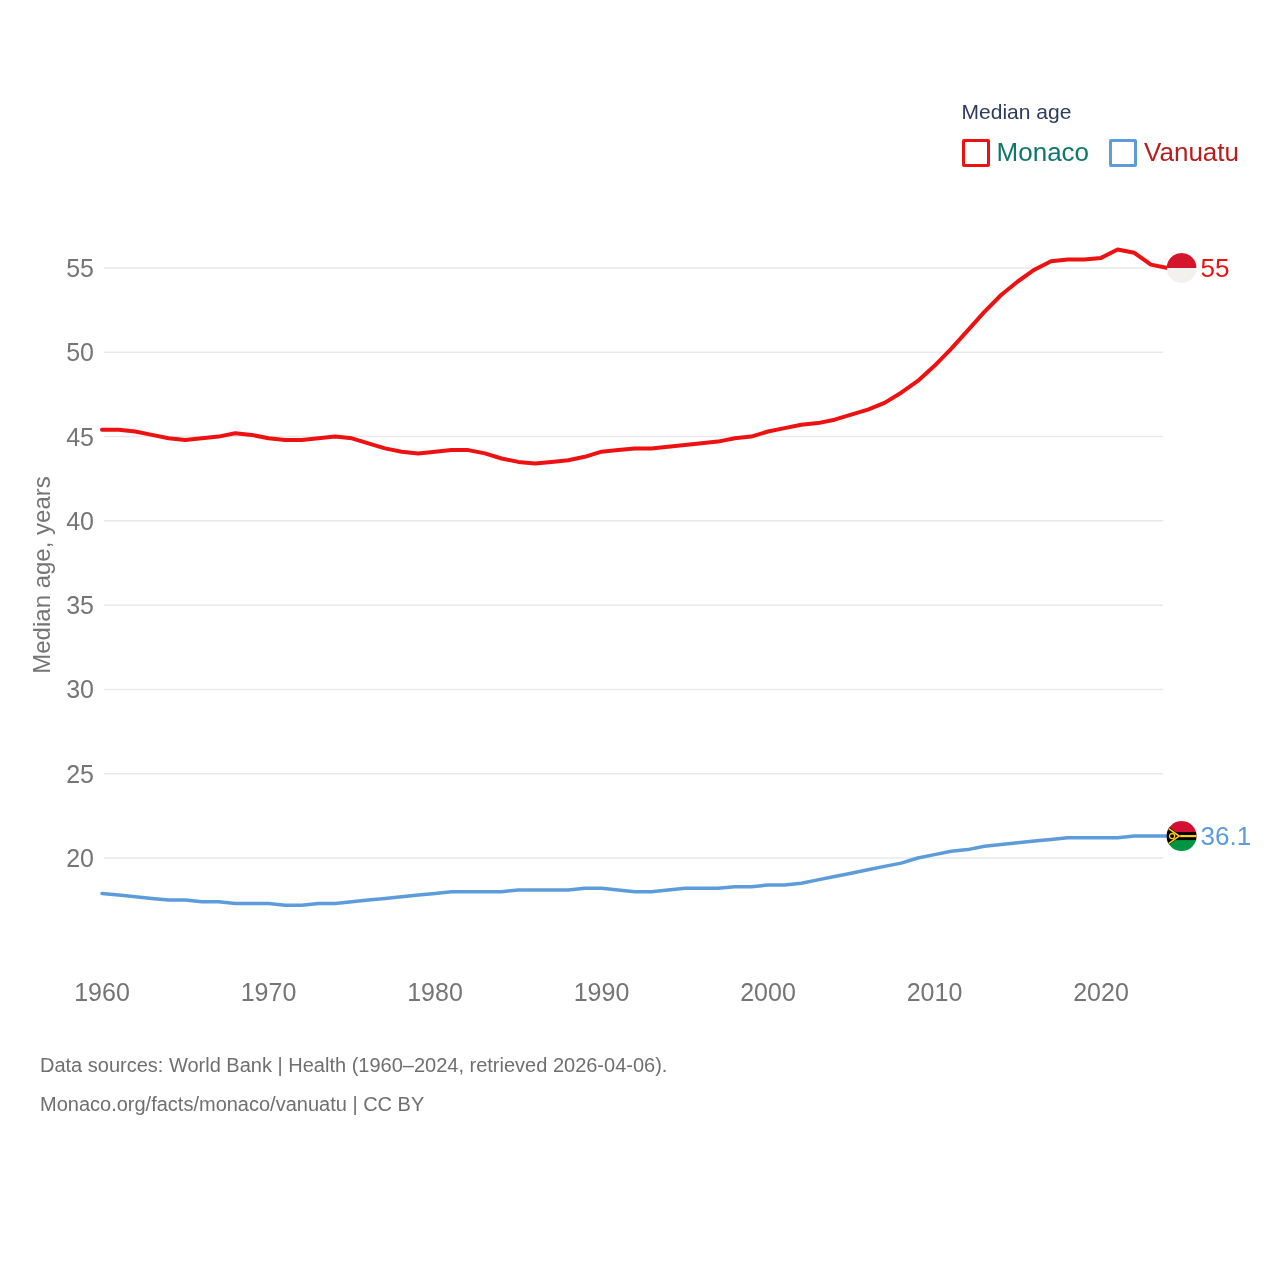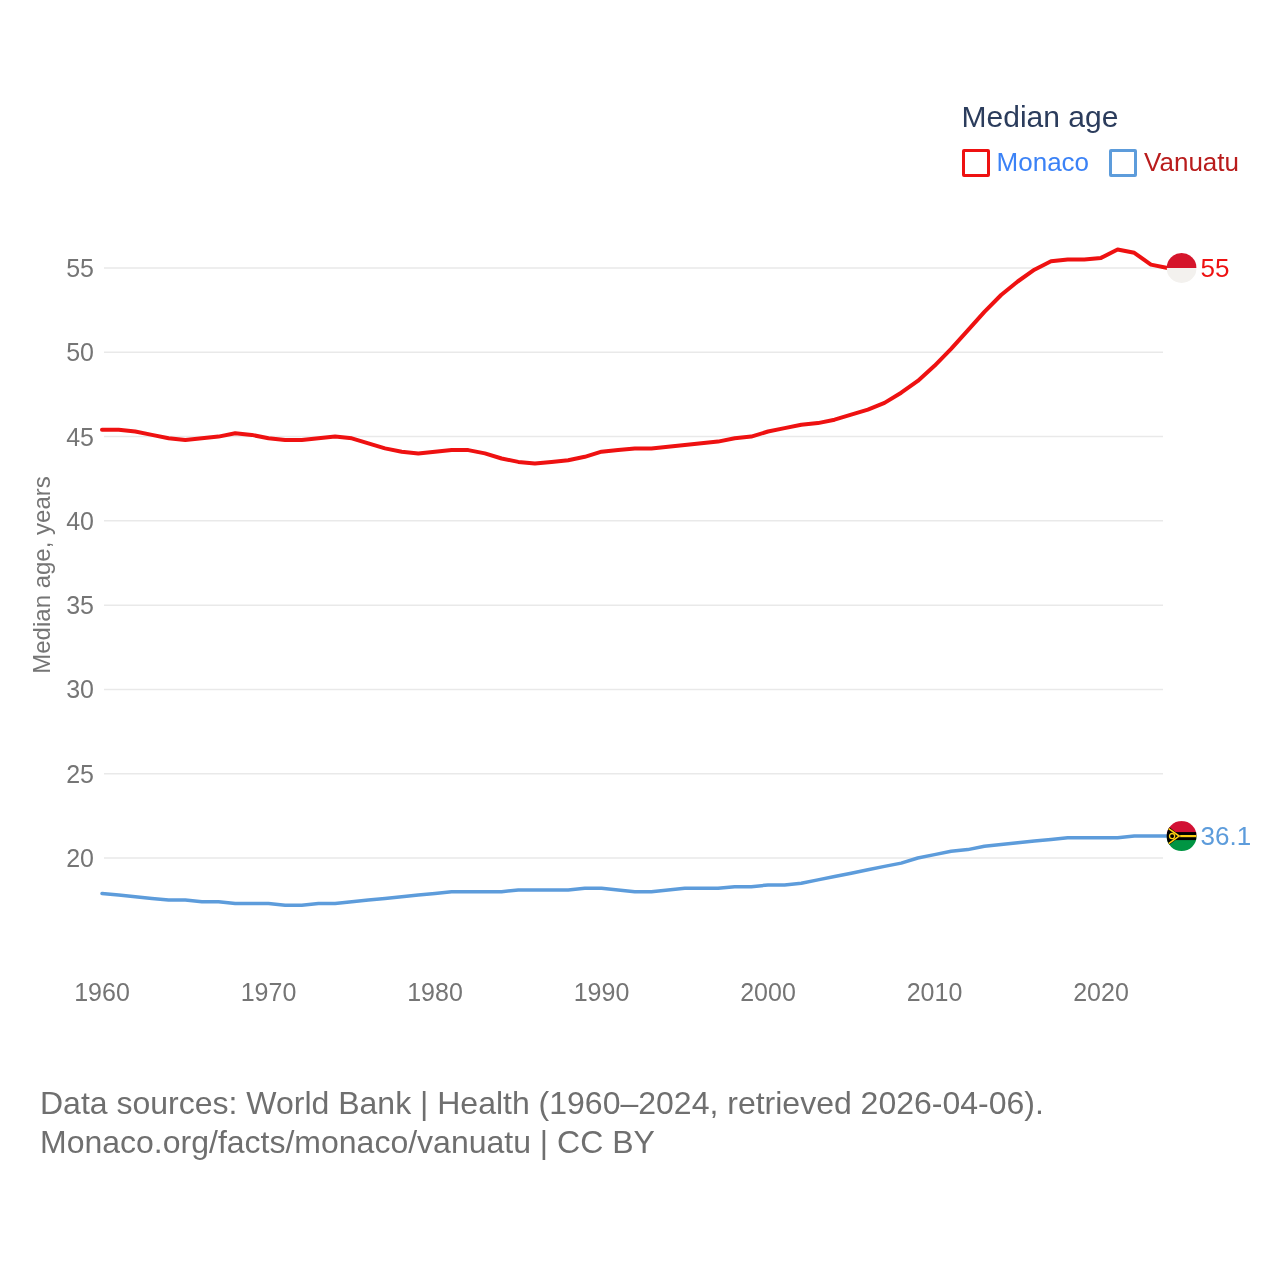--- a/index.html
+++ b/index.html
@@ -5,27 +5,27 @@
   html,body{margin:0;padding:0;width:1280px;height:1280px;background:#ffffff;overflow:hidden;
             font-family:"Liberation Sans", sans-serif;}
   #stage{position:absolute;left:0;top:0;width:1280px;height:1280px;}
   #watermark{position:absolute;left:120px;top:846px;font-size:84px;font-weight:700;
              color:#bcbcbc;letter-spacing:2px;line-height:1;}
   #chart-svg{position:absolute;left:0;top:0;}
   svg text{font-family:"Liberation Sans", sans-serif;}
   .y-title{position:absolute;left:42px;top:575px;transform:translate(-50%,-50%) rotate(-90deg);
            white-space:nowrap;font-size:24px;color:#757575;}
   .legend{position:absolute;right:41px;top:100px;color:#2b3c5c;}
-  .legend-title{font-size:30px;margin-bottom:13px;}
+  .legend-title{font-size:21px;margin-bottom:13px;}
   .legend-items{display:flex;gap:20px;align-items:center;}
   .legend-item{display:flex;align-items:center;gap:7px;font-size:26px;cursor:pointer;}
   .swatch{display:inline-block;width:22px;height:22px;border:3px solid #000;border-radius:2px;
           background:transparent;box-sizing:content-box;}
   .end-label{position:absolute;font-size:26px;line-height:32px;white-space:nowrap;}
-  .footer{position:absolute;left:40px;top:1046px;font-size:32px;color:#6f6f6f;line-height:39px;margin-top:38px;}
+  .footer{position:absolute;left:40px;top:1046px;font-size:20px;color:#6f6f6f;line-height:39px;}
 </style>
 </head>
 <body>
 
 <div id="stage">
 
 
   <svg id="chart-svg" width="1280" height="1280">
     <defs>
       <clipPath id="clip-mc">
@@ -85,21 +85,21 @@
         <circle cx="-9.5" cy="0" r="2.6" fill="none" stroke="#fdce12" stroke-width="1.3"></circle>
       </g>
     </g>
   </svg>
 
   <div class="y-title">Median age, years</div>
 
   <div class="legend" style="color: rgb(43, 60, 92);">
     <div class="legend-title" style="color: rgb(43, 60, 92);">Median age</div>
     <div class="legend-items">
-      <div class="legend-item" style="color: #3b82f6; text-align: center;">
+      <div class="legend-item" style="color: #0f766e; text-align: center;">
         <span class="swatch" style="border-color: rgb(238, 17, 17);"></span>
         <span>Monaco</span>
       </div>
       <div class="legend-item" style="color: #b91c1c;">
         <span class="swatch" style="border-color: rgb(93, 156, 219);"></span>
         <span>Vanuatu</span>
       </div>
     </div>
   </div>
 

